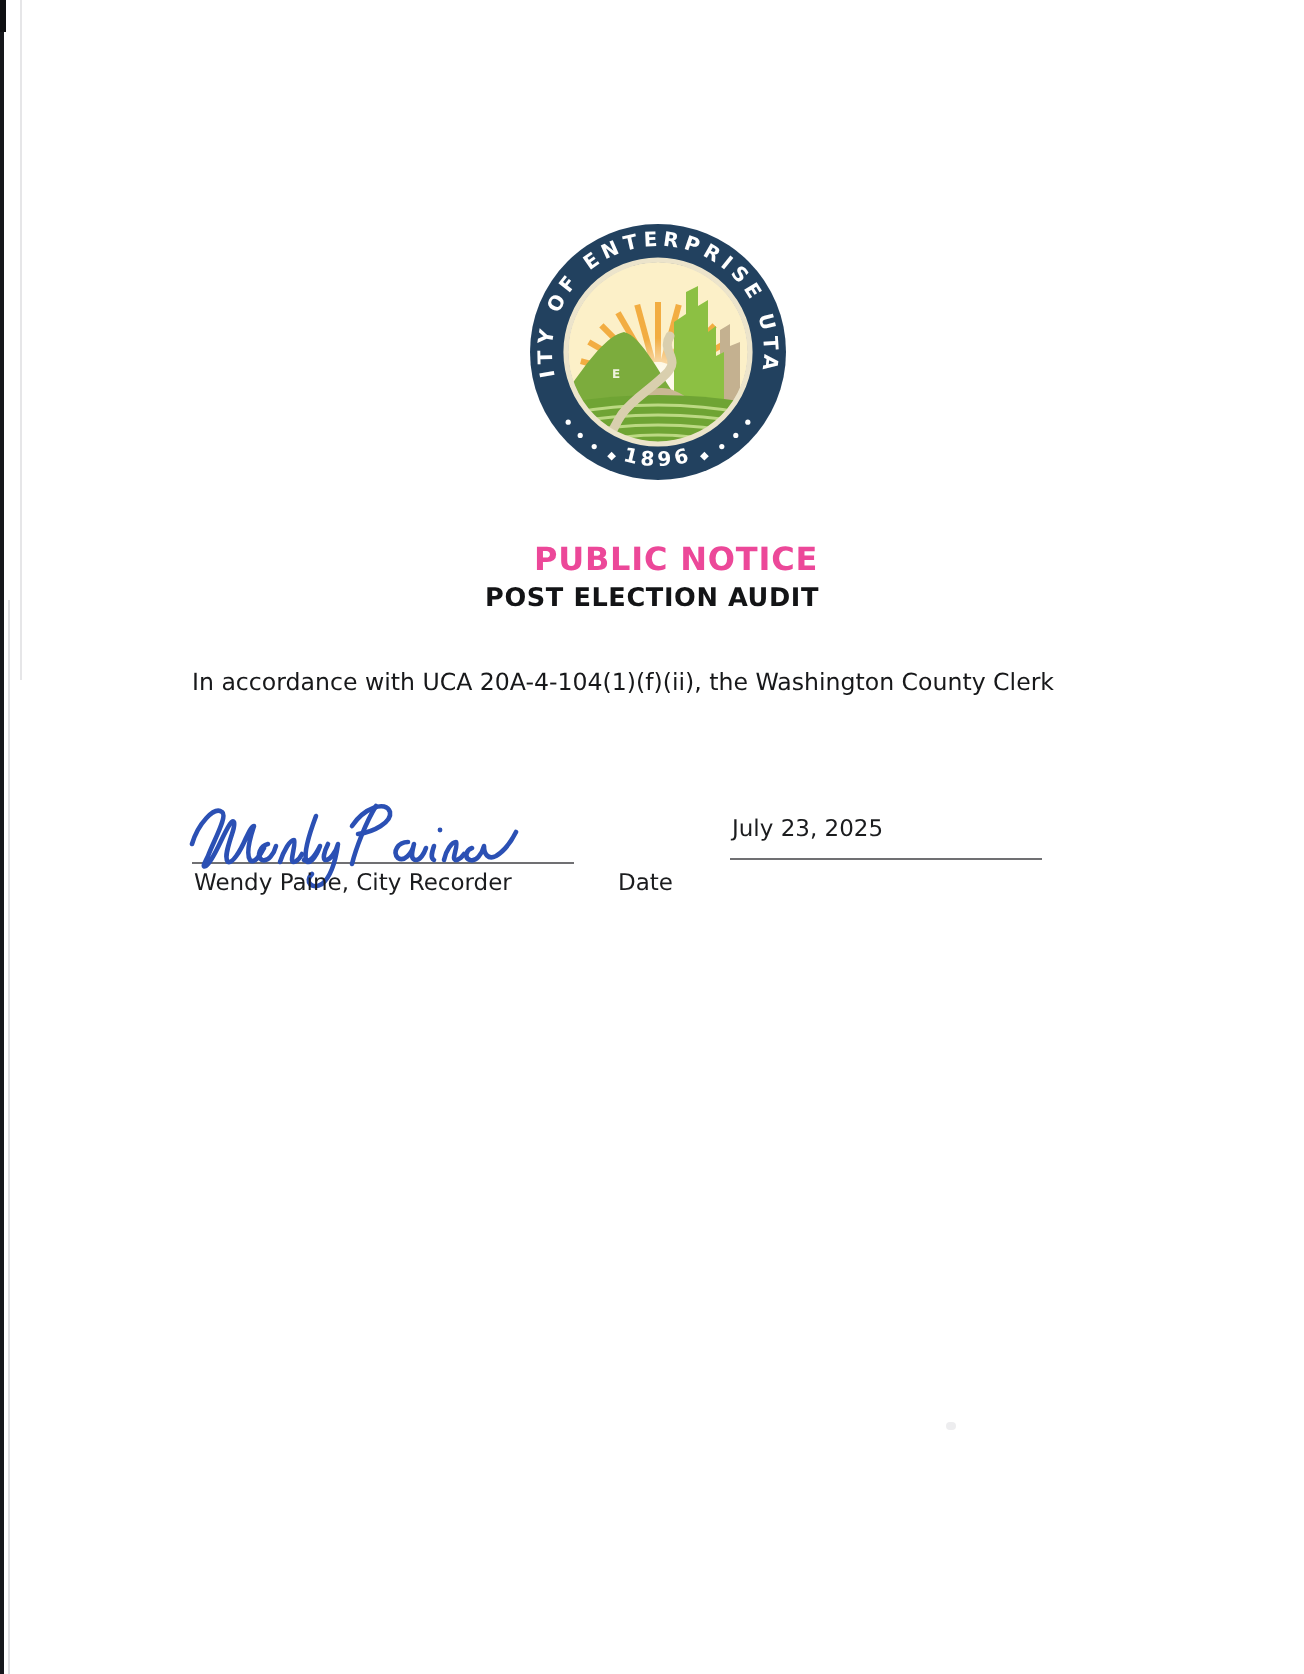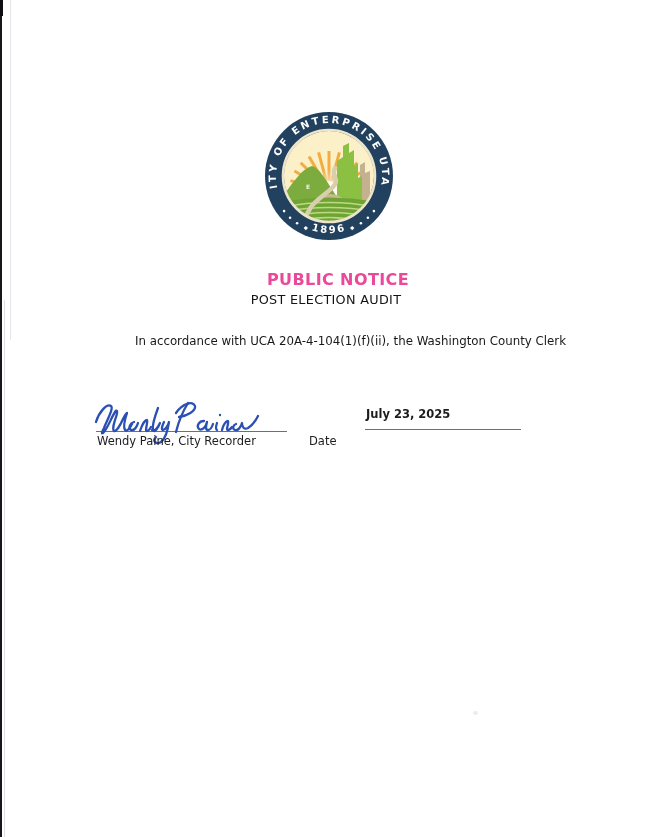--- a/index.html
+++ b/index.html
@@ -38,27 +38,27 @@
     position: absolute; left: 264px; top: 110px; width: 130px; height: 132px;
   }
   
   .doc-title {
     position: absolute; left: 0; top: 258px; width: 100%;
     text-align: center; font-size: 16px; font-weight: bold;
     letter-spacing: 0.4px; color: #ec4899; margin: 12px;
   }
   .doc-subtitle {
     position: absolute; left: 0; top: 292px; width: 100%;
-    text-align: center; font-size: 12.8px; font-weight: normal;
+    text-align: center; font-size: 12.8px; font-weight: bold;
     letter-spacing: 0.3px; color: #131416; margin: 0;
   }
   
   .doc-body {
     position: absolute; left: 96px; top: 334px; width: 470px;
-    font-size: 11.8px; line-height: 14.7px; color: #17181a; text-align: right;
+    font-size: 11.8px; line-height: 14.7px; color: #17181a;
   }
   .doc-body .line { white-space: pre; }
   
   .signature-svg {
     position: absolute; left: 92px; top: 398px; width: 200px; height: 50px;
   }
   .sig-line {
     position: absolute; left: 96px; top: 431px; width: 191px; height: 1px;
     background: #707073;
   }
@@ -69,21 +69,21 @@
   .date-label {
     position: absolute; left: 309px; top: 434px;
     font-size: 11.5px; color: #1b1c1e;
   }
   .date-line {
     position: absolute; left: 365px; top: 429px; width: 156px; height: 1px;
     background: #707073;
   }
   .date-value {
     position: absolute; left: 366px; top: 407px;
-    font-size: 11.5px; color: #1b1c1e; font-weight: bold;
+    font-size: 11.5px; color: #1b1c1e;
   }
 </style>
 </head>
 <body>
 
 <div class="page">
 
   <div class="edge-black"></div>
   <div class="edge-black-top"></div>
   <div class="edge-gray-upper"></div>

